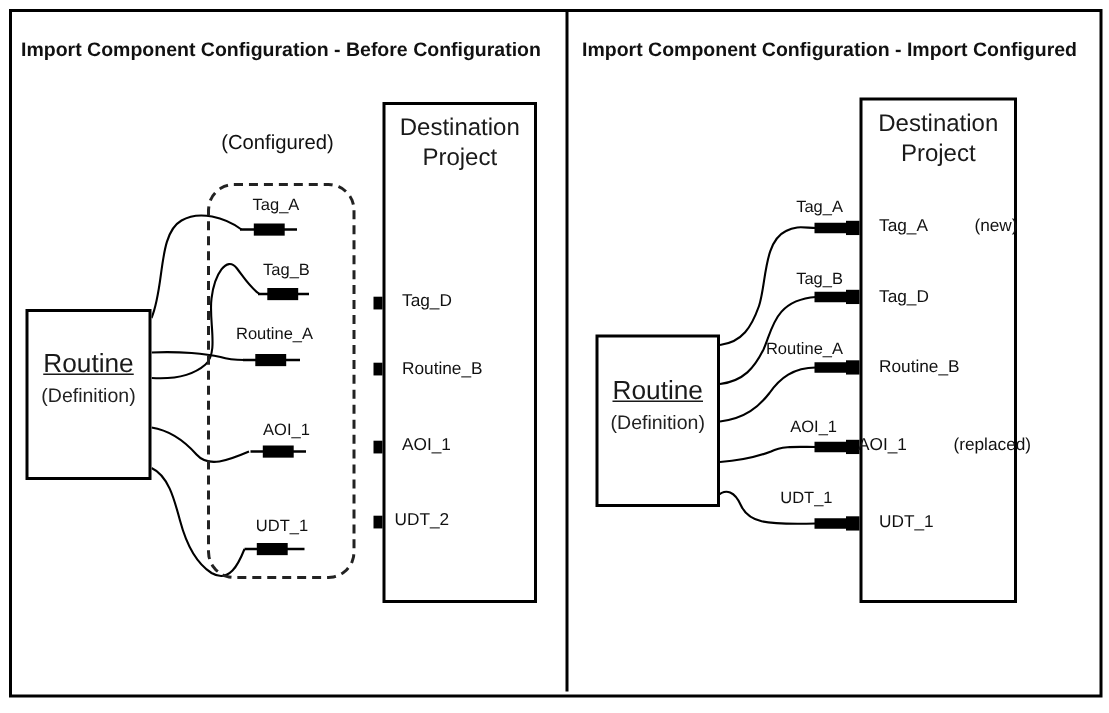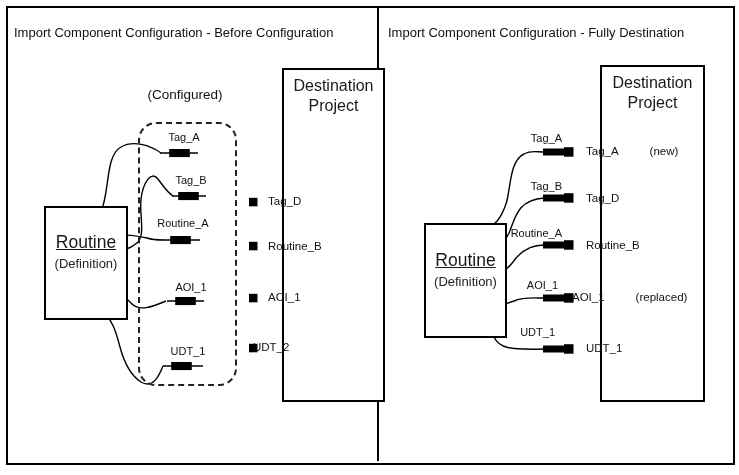--- a/index.html
+++ b/index.html
@@ -4,23 +4,23 @@
 <style>
   html,body{margin:0;padding:0;background:#fff;}
   .stage{
     position:relative;width:739px;height:475px;background:#ffffff;
     font-family:"Liberation Sans","DejaVu Sans",sans-serif;color:#111;
     overflow:hidden;
   }
   .abs{position:absolute;}
   .outer-border{left:6px;top:6px;width:725px;height:455px;border:2px solid #000;}
   .divider{left:377px;top:6px;width:2px;height:455px;background:#000;}
-  .panel-title{font-weight:normal;font-size:13px;white-space:nowrap;letter-spacing:0px;}
+  .panel-title{font-weight:bold;font-size:13px;white-space:nowrap;letter-spacing:0px;}
   .caption{font-size:13.5px;white-space:nowrap;}
-  .box{border:2px solid #000;background:#fff;text-align:center;box-sizing:border-box;margin-left:27px;}
+  .box{border:2px solid #000;background:#fff;text-align:center;box-sizing:border-box;}
   .routine-title{font-size:17.5px;margin-top:0;color:#1a1a1a;text-decoration:underline;}
   .routine-sub{font-size:13px;color:#222;margin-top:3px;}
   .dest-title{font-size:16px;line-height:20px;padding-top:6px;color:#1a1a1a;}
   .small-label{font-size:11px;white-space:nowrap;color:#111;}
   .ref-label{width:90px;text-align:center;}
   .wire-label{width:90px;text-align:right;}
   .dest-item{font-size:11.5px;white-space:nowrap;text-align:left;}
   .dest-item .note{margin-left:11px;padding-left:20px;}
   svg{position:absolute;left:0;top:0;}
 </style>
@@ -126,27 +126,27 @@
     </div>
     <div class="abs dest-item" style="left:268px;top:195px;">
       <span>Tag_D</span>
     </div>
     <div class="abs dest-item" style="left:268px;top:240px;">
       <span>Routine_B</span>
     </div>
     <div class="abs dest-item" style="left:268px;top:291px;">
       <span>AOI_1</span>
     </div>
-    <div class="abs dest-item" style="left:253px;top:341px;">
+    <div class="abs dest-item" style="left:263px;top:341px;">
       <span>UDT_2</span>
     </div>
   </div>
 
   <div>
-    <div class="abs panel-title" style="left:388px;top:25px;">Import Component Configuration - Fully Destination</div>
+    <div class="abs panel-title" style="left:388px;top:25px;">Import Component Configuration - Import Configured</div>
 
     <div class="abs box" style="left:397px;top:223px;width:83px;height:115px;">
       <div class="routine-title" style="margin-top:25px;">Routine</div>
       <div class="routine-sub">(Definition)</div>
     </div>
 
     <div class="abs small-label wire-label" style="left:472px;top:132px;">Tag_A</div>
     <div class="abs small-label wire-label" style="left:472px;top:180px;">Tag_B</div>
     <div class="abs small-label wire-label" style="left:472px;top:227px;">Routine_A</div>
     <div class="abs small-label wire-label" style="left:468px;top:279px;">AOI_1</div>

